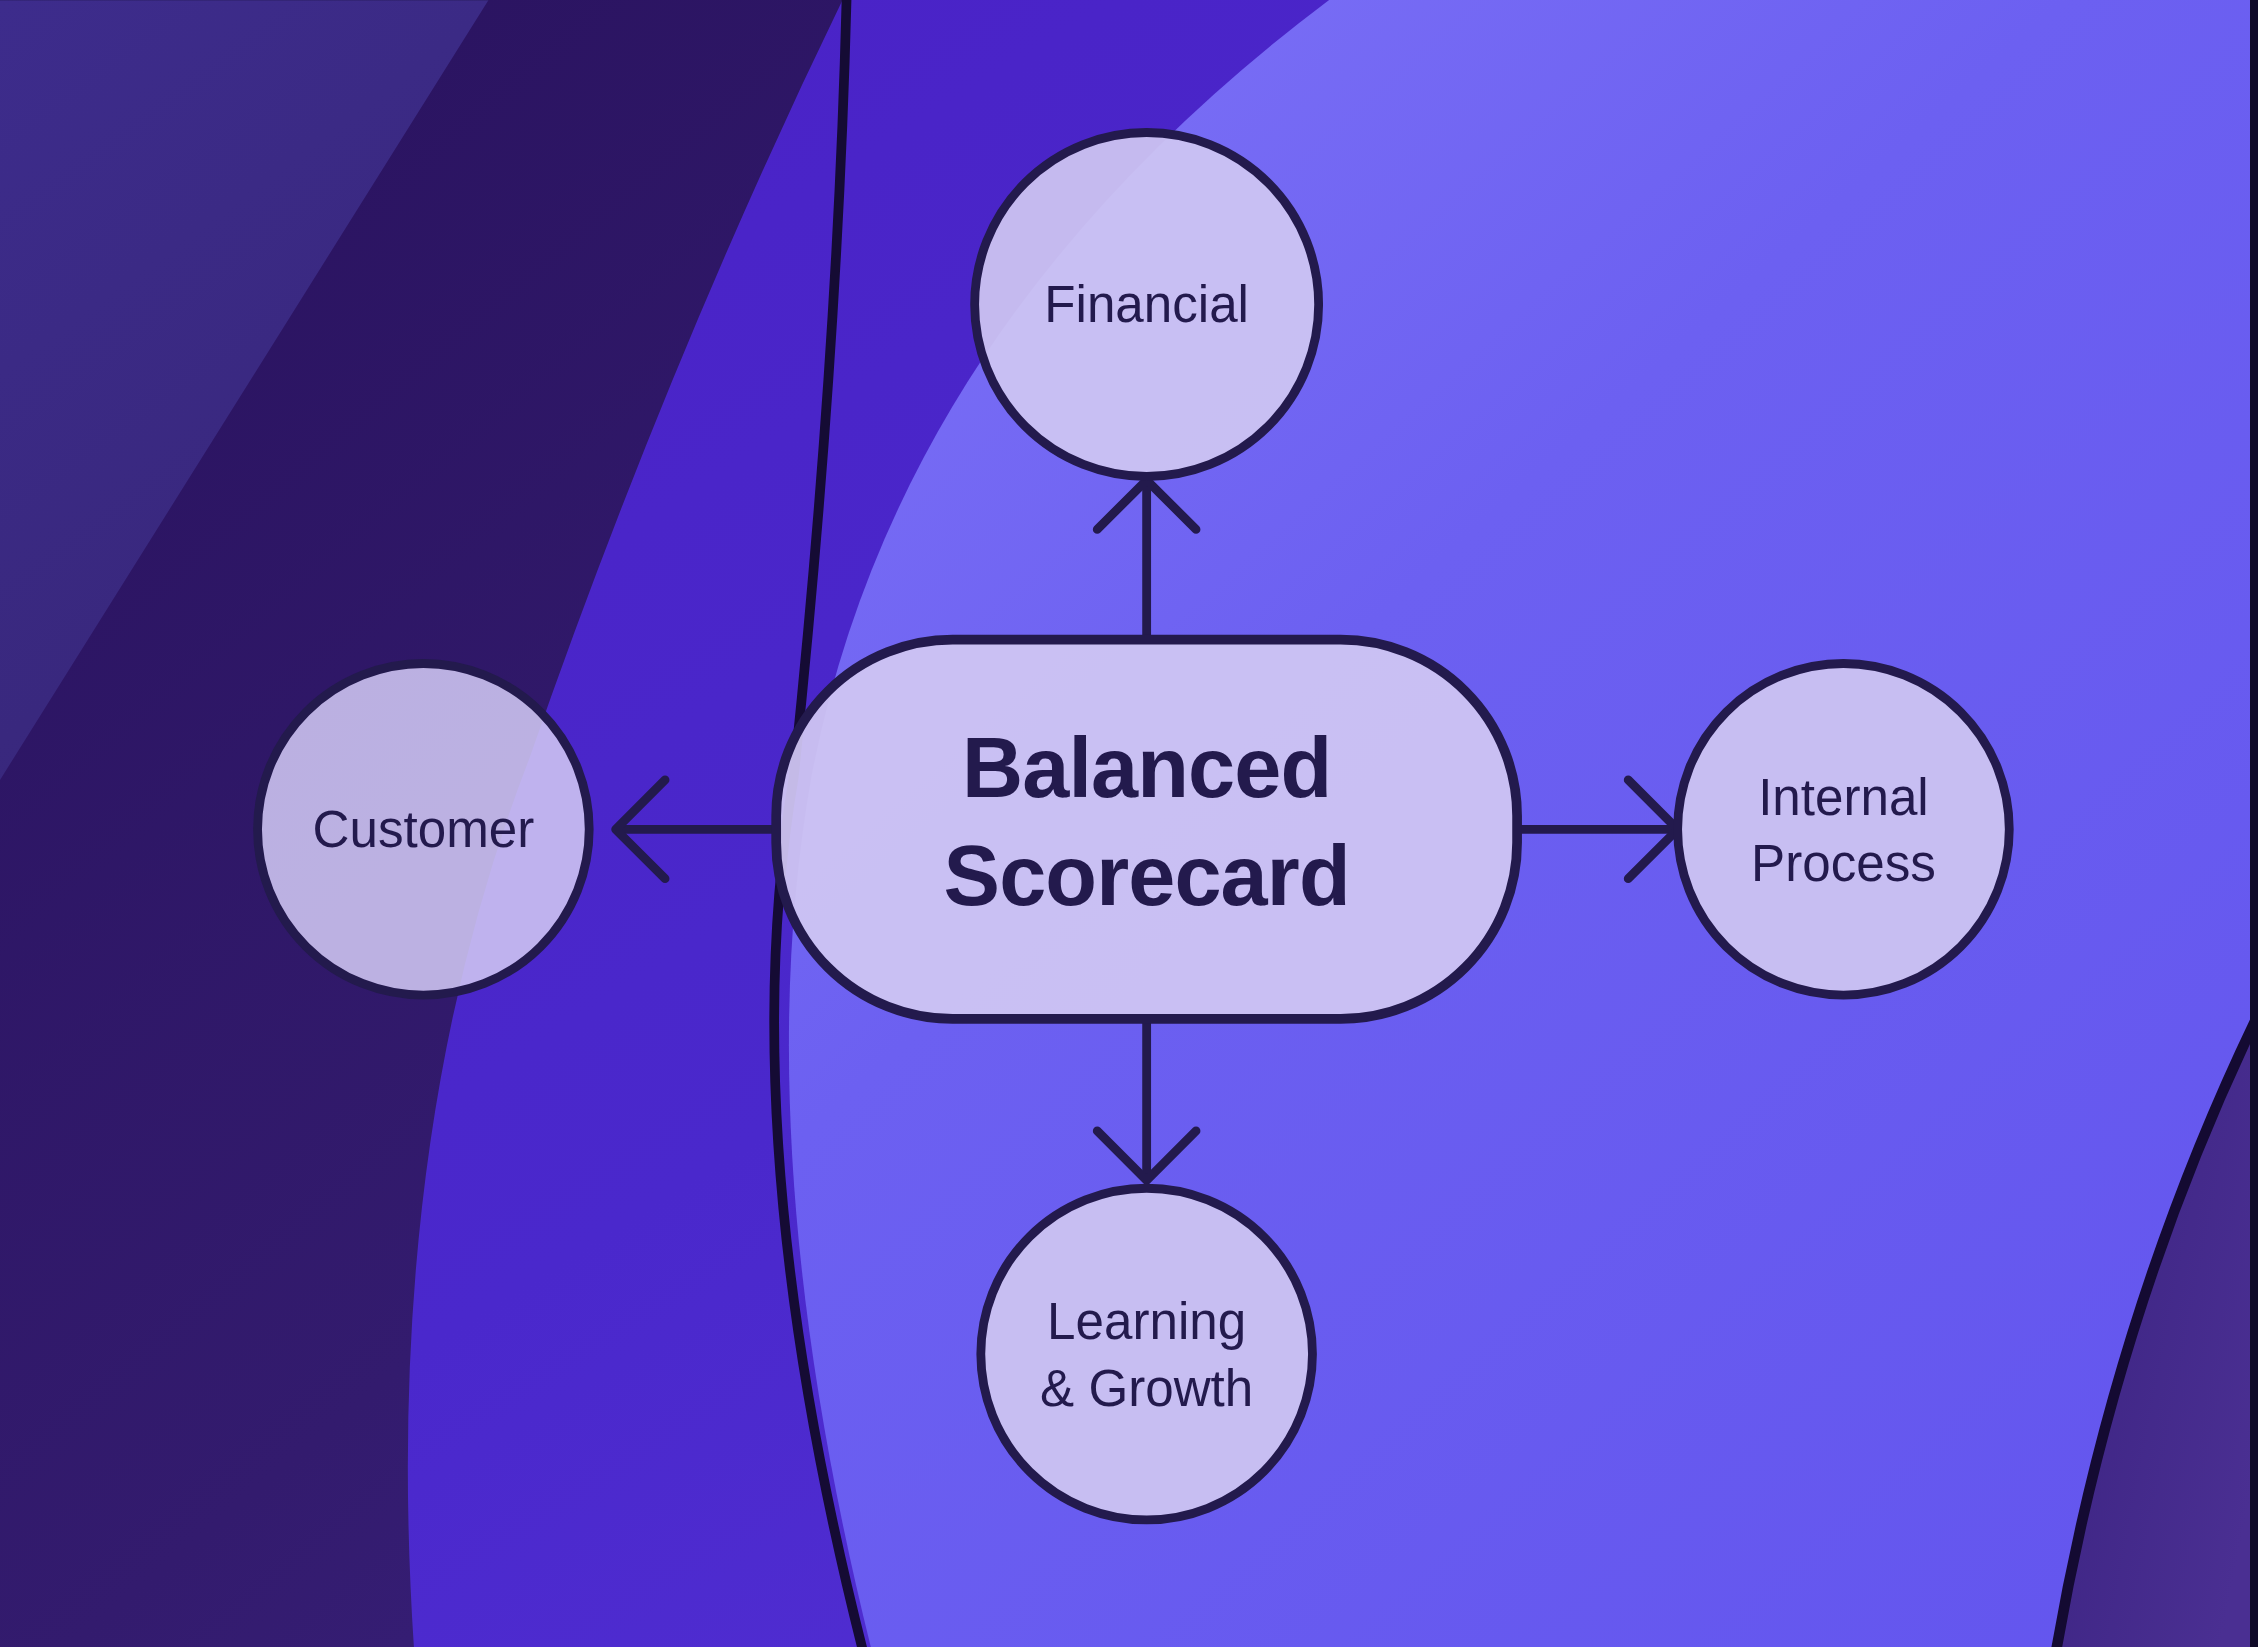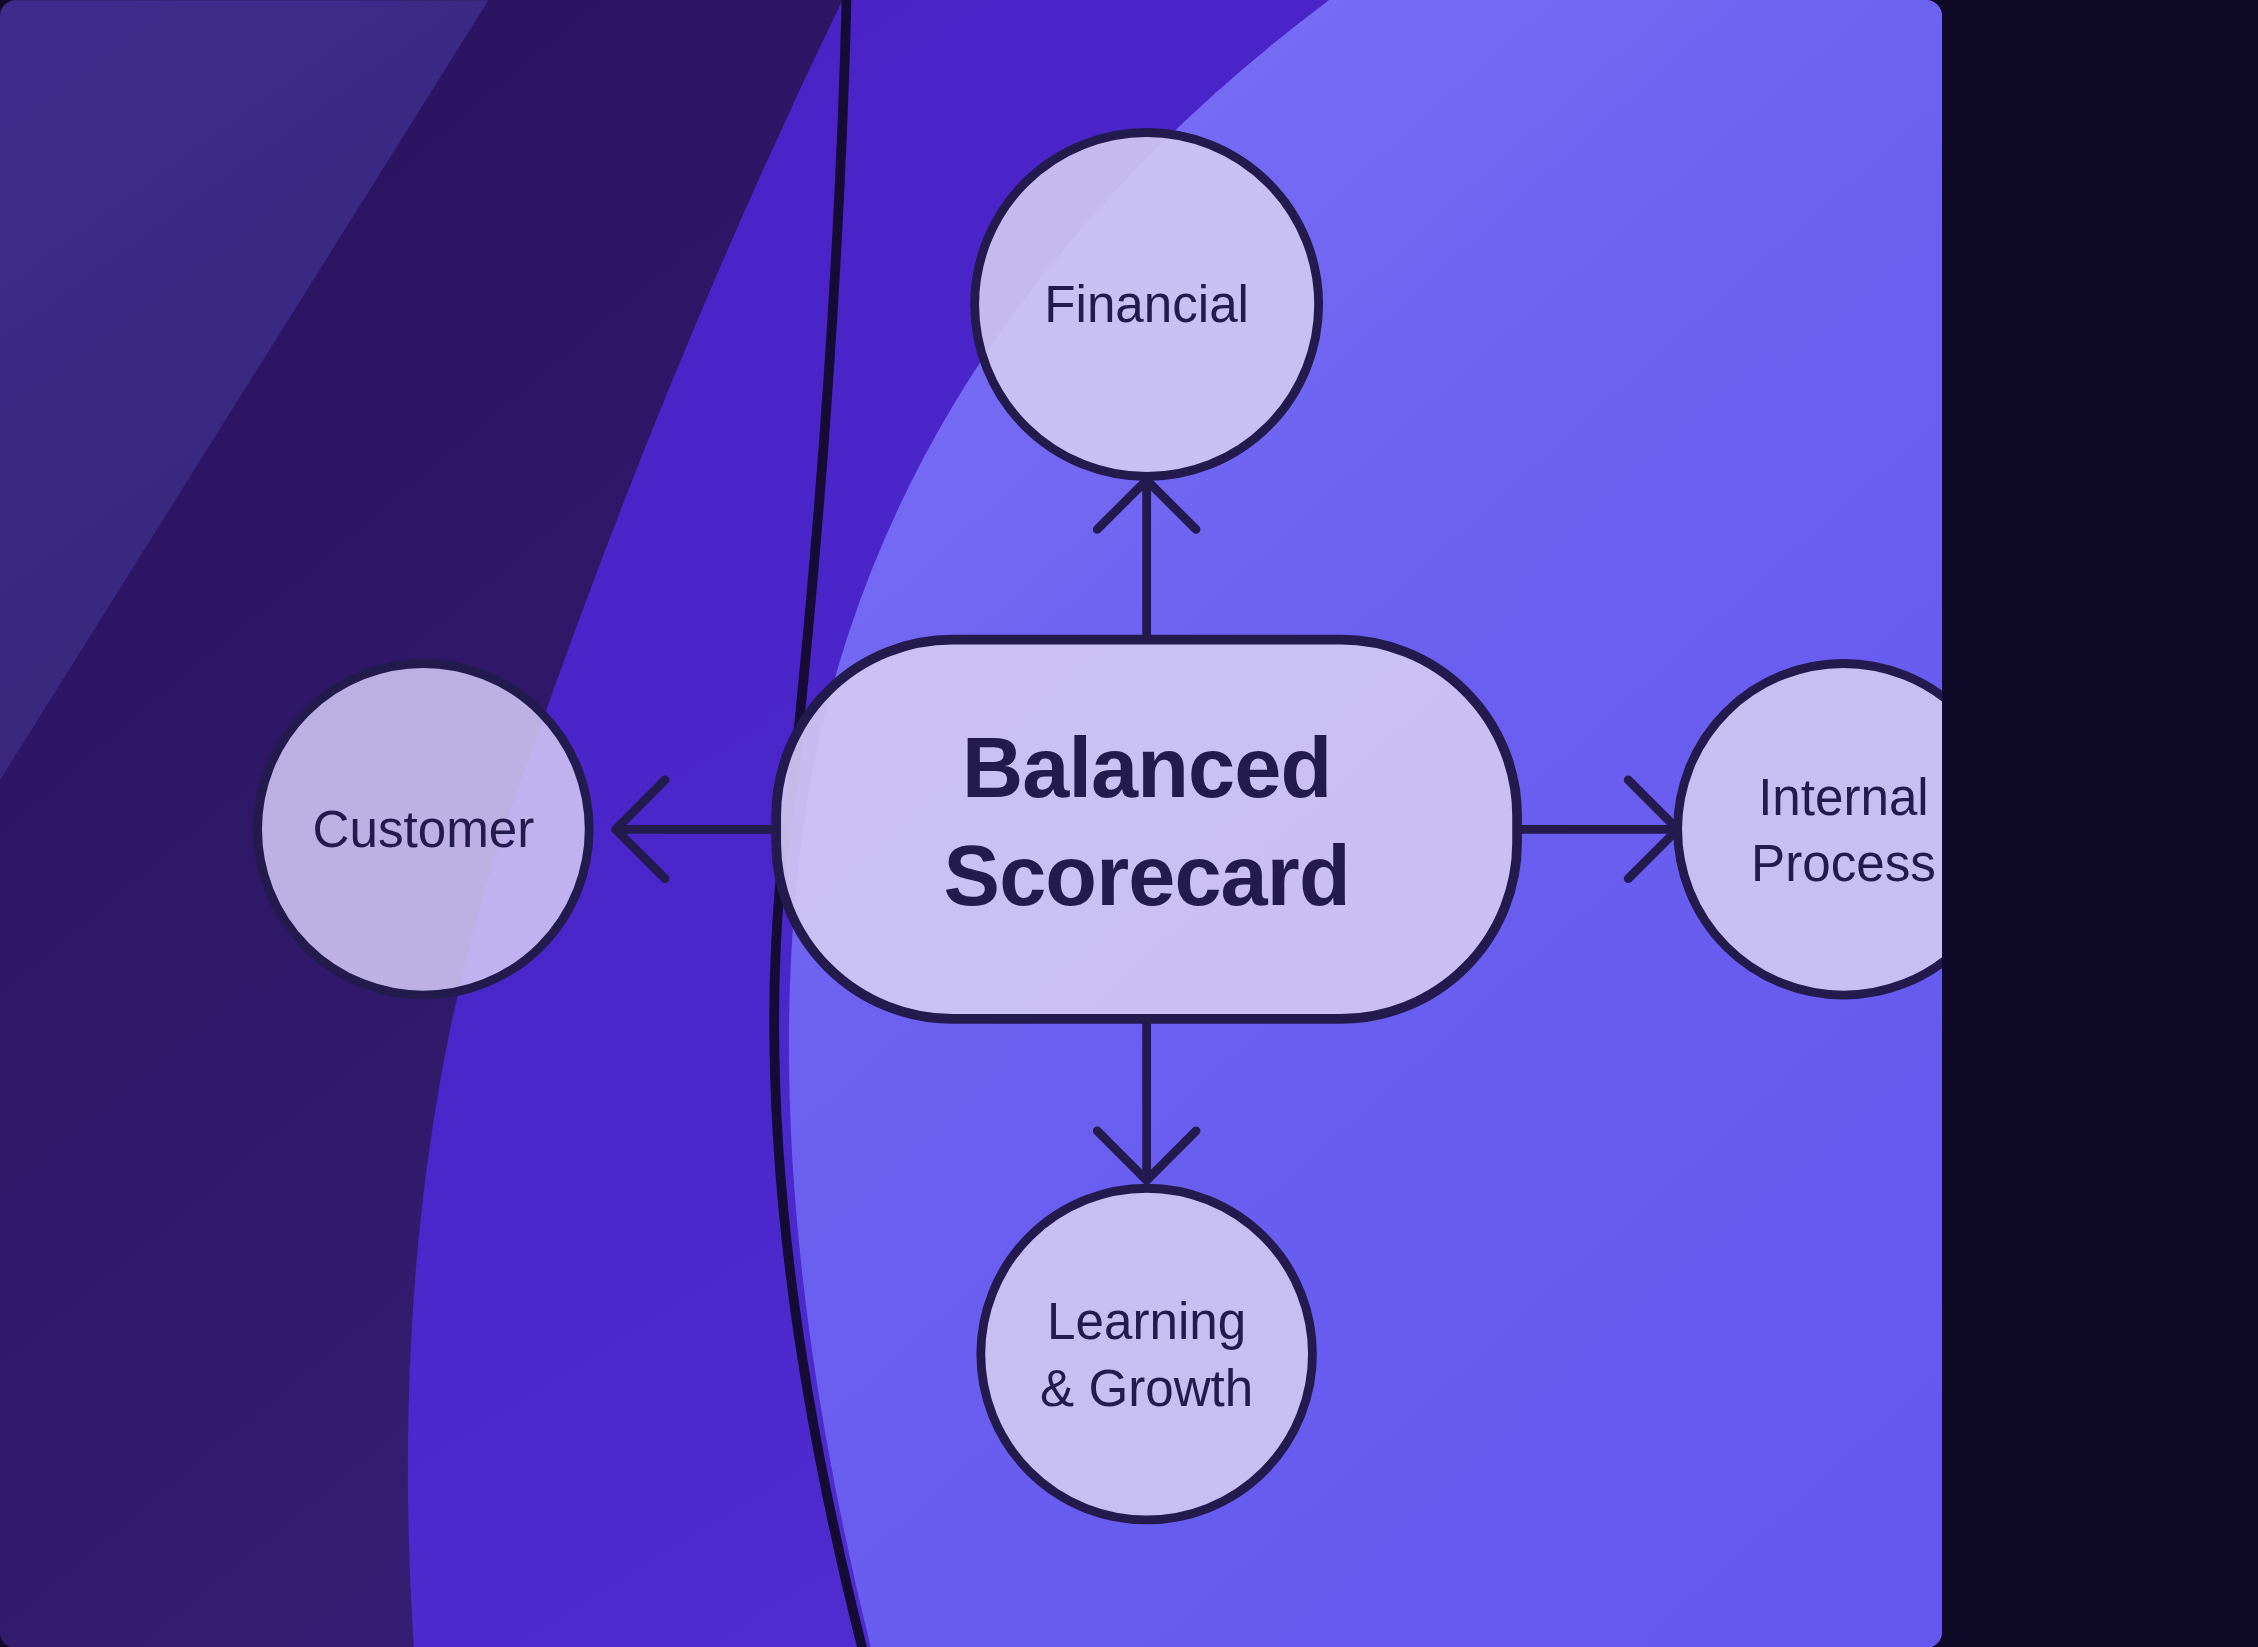--- a/index.html
+++ b/index.html
@@ -3,25 +3,24 @@
 <meta charset="utf-8">
 <title>Balanced Scorecard Diagram</title>
 <style>
   html, body {
     margin: 0;
     padding: 0;
     background: #0f0a28;
   }
   #stage {
     position: relative;
-    width: 1942px;
+    width: 2250px;
     height: 1648px;
     overflow: hidden;
     font-family: "Liberation Sans", sans-serif;
-    border-radius: 16px;
   }
   #stage svg.layer {
     position: absolute;
     inset: 0;
     width: 2258px;
     height: 1648px;
     display: block;
   }
   .node-label {
     font-family: "Liberation Sans", sans-serif;

